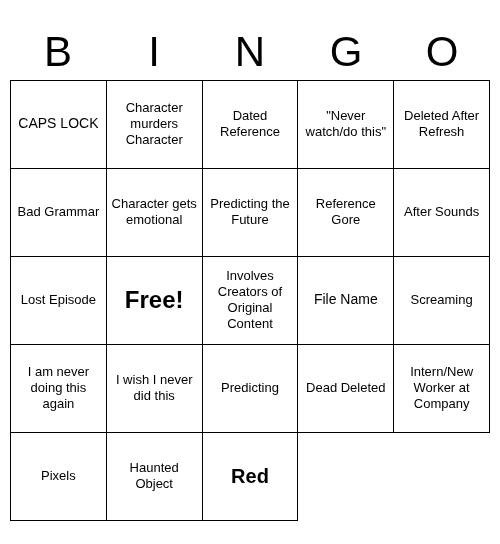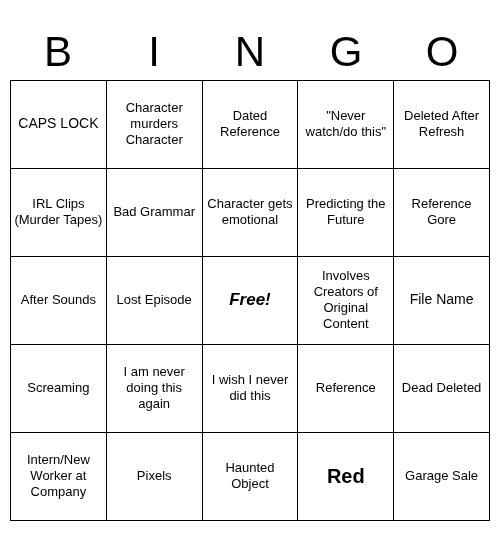--- a/index.html
+++ b/index.html
@@ -53,22 +53,21 @@
       display: flex;
       align-items: center;
       justify-content: center;
       text-align: center;
       padding: 4px 3px;
       font-size: 13px;
       line-height: 1.25;
     }
 
     .bingo-cell.free {
-      font-size: 17px;
-      font-style: italic;
+      font-size: 24px;
       font-weight: bold;
     }
 
     .bingo-cell.large-text {
       font-size: 14px;
       font-weight: normal;
     }
 
     .bingo-cell.xl-text {
       font-size: 20px;
@@ -85,34 +84,32 @@
       <div class="bingo-header-cell">N</div>
       <div class="bingo-header-cell">G</div>
       <div class="bingo-header-cell">O</div>
     </div>
   <div class="bingo-grid">
   <div class="bingo-cell large-text">CAPS LOCK</div>
       <div class="bingo-cell">Character murders Character</div>
       <div class="bingo-cell">Dated Reference</div>
       <div class="bingo-cell">"Never watch/do this"</div>
       <div class="bingo-cell">Deleted After Refresh</div>
-      <div class="bingo-cell">IRL Clips (Murder Tapes)</div>
       <div class="bingo-cell">Bad Grammar</div>
       <div class="bingo-cell">Character gets emotional</div>
       <div class="bingo-cell">Predicting the Future</div>
       <div class="bingo-cell">Reference Gore</div>
       <div class="bingo-cell">After Sounds</div>
       <div class="bingo-cell">Lost Episode</div>
       <div class="bingo-cell free">Free!</div>
       <div class="bingo-cell">Involves Creators of Original Content</div>
       <div class="bingo-cell large-text">File Name</div>
       <div class="bingo-cell">Screaming</div>
       <div class="bingo-cell">I am never doing this again</div>
       <div class="bingo-cell">I wish I never did this</div>
-      <div class="bingo-cell">Reference</div>
+      <div class="bingo-cell">Predicting</div>
       <div class="bingo-cell">Dead Deleted</div>
       <div class="bingo-cell">Intern/New Worker at Company</div>
       <div class="bingo-cell">Pixels</div>
       <div class="bingo-cell">Haunted Object</div>
       <div class="bingo-cell xl-text">Red</div>
-      <div class="bingo-cell">Garage Sale</div>
     </div>
 </div>
 
 </body></html>

